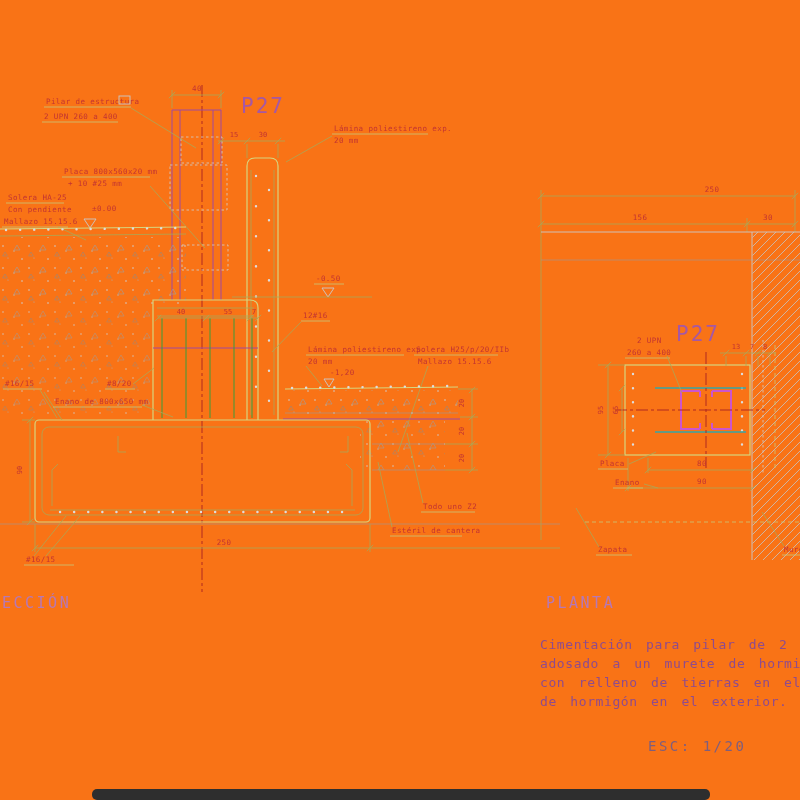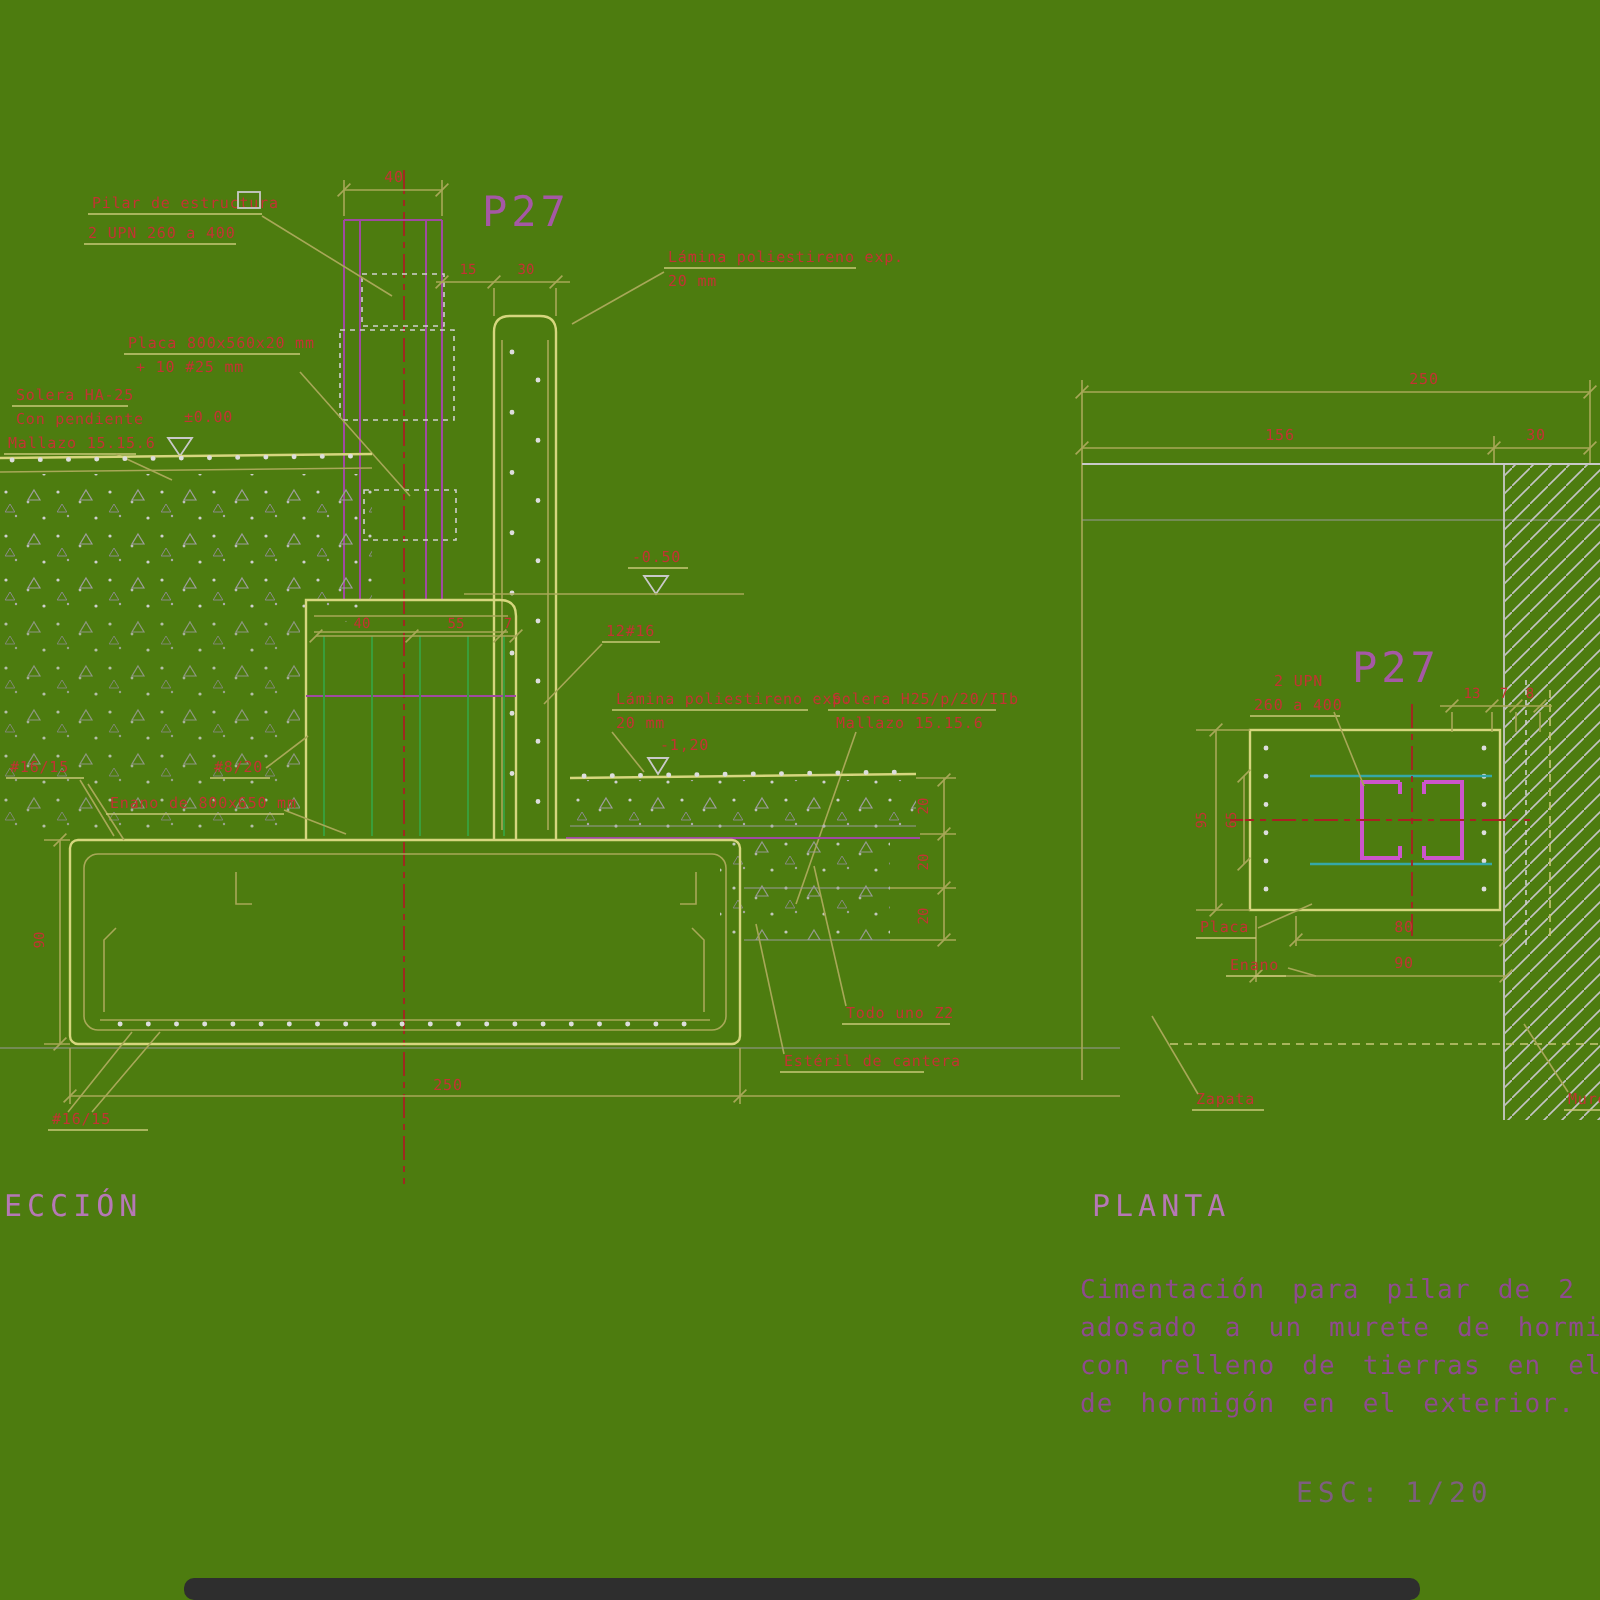--- a/index.html
+++ b/index.html
@@ -1,16 +1,16 @@
 <!DOCTYPE html>
 <html><head>
 <meta charset="utf-8">
 <style>
   html,body{margin:0;padding:0;background:#000;}
-  #stage{position:relative;width:800px;height:800px;background:#4d7c0f;overflow:hidden;
+  #stage{position:relative;width:800px;height:800px;background:#f97316;overflow:hidden;
          font-family:"DejaVu Sans Mono",monospace;}
   svg{position:absolute;left:0;top:0;}
   
   .ly {stroke:#d6d67e;stroke-width:1.2;fill:none;}
   .ly2{stroke:#a8a858;stroke-width:0.8;fill:none;}
   .ul {stroke:#c8c878;stroke-width:0.8;fill:none;}
   .lw {stroke:#c9c9c9;stroke-width:0.9;fill:none;}
   .lw2{stroke:#9a9a9a;stroke-width:0.6;fill:none;}
   .lwd{stroke:#cfcfcf;stroke-width:0.8;fill:none;stroke-dasharray:2.5 2.5;}
   .lyd{stroke:#c8c878;stroke-width:0.8;fill:none;stroke-dasharray:4 3;}

